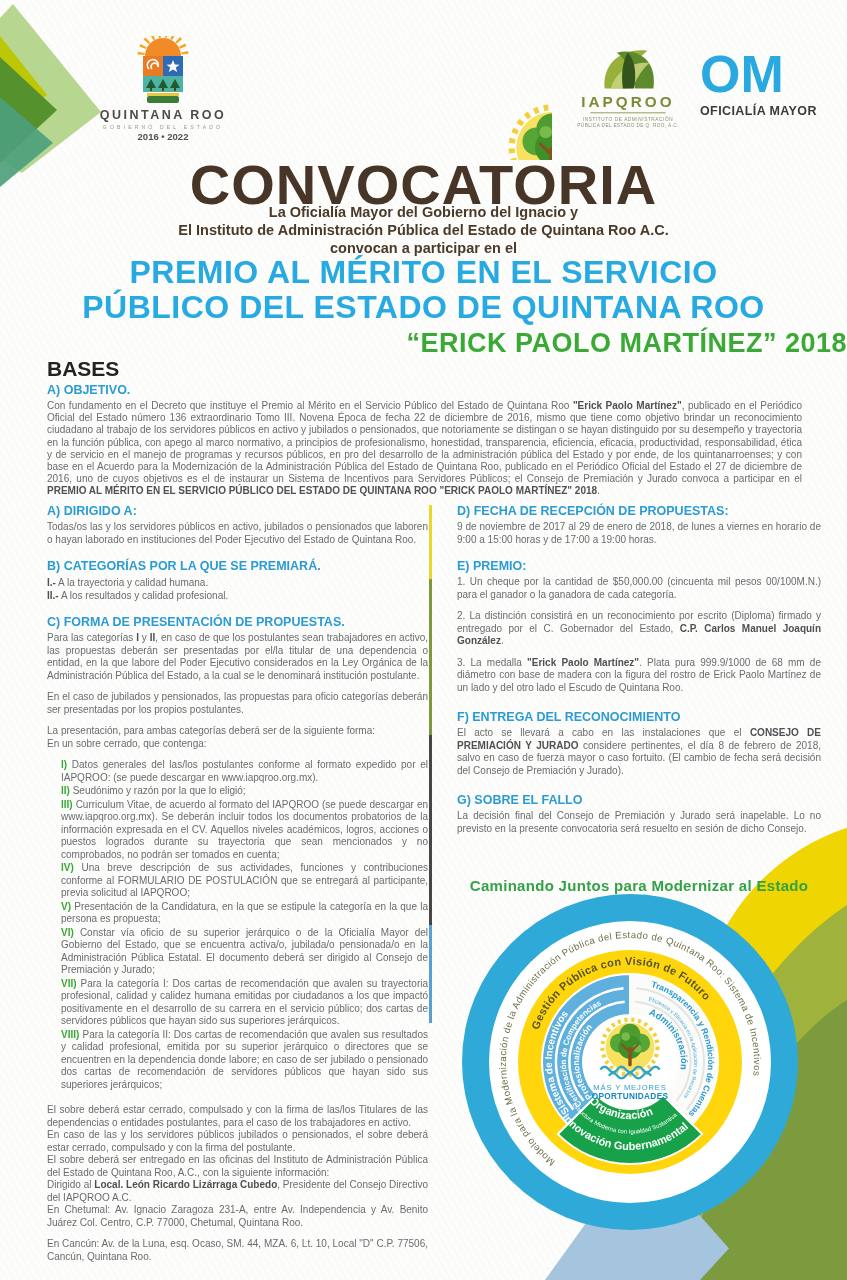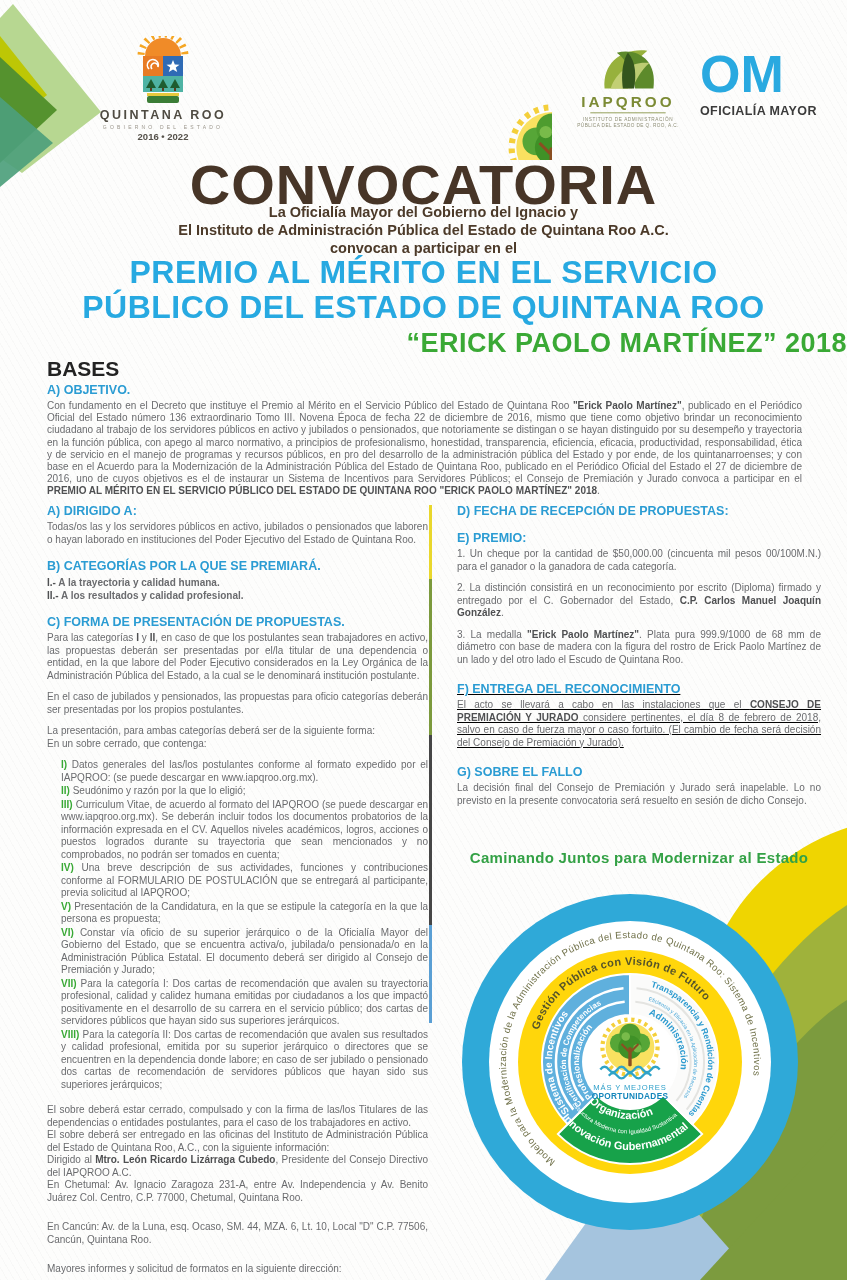--- a/index.html
+++ b/index.html
@@ -33,21 +33,21 @@
   .bases{position:absolute; left:47px; top:357px; font-size:21px; font-weight:bold; color:#232323; z-index:2;}
   .sec-h{font-size:12.5px; font-weight:bold; color:#2b9cd3; margin:0 0 3px 0;}
   .body-t{font-size:10px; color:#6a6b6e; line-height:1.25; text-align:justify;}
   .objetivo{position:absolute; left:47px; top:383px; width:755px; z-index:2;}
   .objetivo .body-t{line-height:1.22;}
   .col-left{position:absolute; left:47px; top:504px; width:381px; z-index:2;}
   .col-right{position:absolute; left:457px; top:504px; width:364px; z-index:2;}
   .sec{margin-bottom:13px;}
   .sec p{margin:0 0 9px 0;}
   .sec p:last-child{margin-bottom:0;}
-  .cat-item{font-size:10px; color:#6a6b6e; line-height:1.3;font-weight:bold;}
+  .cat-item{font-size:10px; color:#6a6b6e; line-height:1.3;}
   .cat-item b, .body-t b{color:#4f5052;}
   .rlist{margin-left:14px; margin-top:8px;}
   .rlist .li{font-size:10px; color:#6a6b6e; line-height:1.25; text-align:justify; margin-bottom:1px;}
   .rn{color:#39a935; font-weight:bold;}
   .contact{margin-top:16px; font-size:10px; line-height:1.35; color:#6a6b6e;}
   .divider{position:absolute; left:429px; top:505px; width:3px; z-index:2;}
   .divider div{width:3px;}
   .slogan{margin-top:42px; text-align:center; font-size:15px; font-weight:bold; color:#33a145; letter-spacing:0.3px;}
   
   .bg-art{position:absolute; left:0; top:0; z-index:0;}
@@ -201,42 +201,44 @@
         <div class="li"><span class="rn">III)</span> <span>Curriculum Vitae, de acuerdo al formato del IAPQROO (se puede descargar en www.iapqroo.org.mx). Se deberán incluir todos los documentos probatorios de la información expresada en el CV. Aquellos niveles académicos, logros, acciones o puestos logrados durante su trayectoria que sean mencionados y no comprobados, no podrán ser tomados en cuenta;</span></div>
         <div class="li"><span class="rn">IV)</span> <span>Una breve descripción de sus actividades, funciones y contribuciones conforme al FORMULARIO DE POSTULACIÓN que se entregará al participante, previa solicitud al IAPQROO;</span></div>
         <div class="li"><span class="rn">V)</span> <span>Presentación de la Candidatura, en la que se estipule la categoría en la que la persona es propuesta;</span></div>
         <div class="li"><span class="rn">VI)</span> <span>Constar vía oficio de su superior jerárquico o de la Oficialía Mayor del Gobierno del Estado, que se encuentra activa/o, jubilada/o pensionada/o en la Administración Pública Estatal. El documento deberá ser dirigido al Consejo de Premiación y Jurado;</span></div>
         <div class="li"><span class="rn">VII)</span> <span>Para la categoría I: Dos cartas de recomendación que avalen su trayectoria profesional, calidad y calidez humana emitidas por ciudadanos a los que impactó positivamente en el desarrollo de su carrera en el servicio público; dos cartas de servidores públicos que hayan sido sus superiores jerárquicos.</span></div>
         <div class="li"><span class="rn">VIII)</span> <span>Para la categoría II: Dos cartas de recomendación que avalen sus resultados y calidad profesional, emitida por su superior jerárquico o directores que se encuentren en la dependencia donde labore; en caso de ser jubilado o pensionado dos cartas de recomendación de servidores públicos que hayan sido sus superiores jerárquicos;</span></div>
       </div>
     </div>
     <div class="sec" style="margin-top:12px;">
       <p class="body-t" style="margin-bottom:0;">El sobre deberá estar cerrado, compulsado y con la firma de las/los Titulares de las dependencias o entidades postulantes, para el caso de los trabajadores en activo.</p>
+      <p class="body-t" style="margin-bottom:0;">En caso de las y los servidores públicos jubilados o pensionados, el sobre deberá estar cerrado, compulsado y con la firma del postulante.</p>
       <p class="body-t" style="margin-bottom:0;">El sobre deberá ser entregado en las oficinas del Instituto de Administración Pública del Estado de Quintana Roo, A.C., con la siguiente información:</p>
-      <p class="body-t" style="margin-bottom:0;">Dirigido al <b>Mtro. León Ricardo Lizárraga Cubedo</b>, Presidente del Consejo Directivo del IAPQROO A.C.</p>
-      <p class="body-t" style="margin-bottom:17px;">En Chetumal: Av. Ignacio Zaragoza 231-A, entre Av. Independencia y Av. Benito Juárez Col. Centro, C.P. 77000, Chetumal, Quintana Roo.</p>
+      <p class="body-t" style="margin-bottom:0;">Dirigido al <b>Local. León Ricardo Lizárraga Cubedo</b>, Presidente del Consejo Directivo del IAPQROO A.C.</p>
+      <p class="body-t" style="margin-bottom:9px;">En Chetumal: Av. Ignacio Zaragoza 231-A, entre Av. Independencia y Av. Benito Juárez Col. Centro, C.P. 77000, Chetumal, Quintana Roo.</p>
       <p class="body-t" style="margin-bottom:0;">En Cancún: Av. de la Luna, esq. Ocaso, SM. 44, MZA. 6, Lt. 10, Local "D" C.P. 77506, Cancún, Quintana Roo.</p>
     </div>
     <div class="contact">
       <div>Mayores informes y solicitud de formatos en la siguiente dirección:</div>
 
     </div>
   </div>
 
   <div class="col-right">
     <div class="sec">
       <div class="sec-h">D) FECHA DE RECEPCIÓN DE PROPUESTAS:</div>
+      <div class="body-t">9 de noviembre de 2017 al 29 de enero de 2018, de lunes a viernes en horario de 9:00 a 15:00 horas y de 17:00 a 19:00 horas.</div>
     </div>
     <div class="sec">
       <div class="sec-h">E) PREMIO:</div>
       <p class="body-t">1. Un cheque por la cantidad de $50,000.00 (cincuenta mil pesos 00/100M.N.) para el ganador o la ganadora de cada categoría.</p>
       <p class="body-t">2. La distinción consistirá en un reconocimiento por escrito (Diploma) firmado y entregado por el C. Gobernador del Estado, <b>C.P. Carlos Manuel Joaquín González</b>.</p>
       <p class="body-t">3. La medalla <b>"Erick Paolo Martínez"</b>. Plata pura 999.9/1000 de 68 mm de diámetro con base de madera con la figura del rostro de Erick Paolo Martínez de un lado y del otro lado el Escudo de Quintana Roo.</p>
     </div>
-    <div class="sec" style="margin-top:16px;text-decoration:underline;">
+    <div class="sec" style="margin-top:16px;">
       <div class="sec-h">F) ENTREGA DEL RECONOCIMIENTO</div>
       <div class="body-t">El acto se llevará a cabo en las instalaciones que el <b>CONSEJO DE PREMIACIÓN Y JURADO</b> considere pertinentes, el día 8 de febrero de 2018, salvo en caso de fuerza mayor o caso fortuito. (El cambio de fecha será decisión del Consejo de Premiación y Jurado).</div>
     </div>
     <div class="sec" style="margin-top:16px;">
       <div class="sec-h">G) SOBRE EL FALLO</div>
       <div class="body-t">La decisión final del Consejo de Premiación y Jurado será inapelable. Lo no previsto en la presente convocatoria será resuelto en sesión de dicho Consejo.</div>
     </div>
     <div class="slogan">Caminando Juntos para Modernizar al Estado</div>
   </div>
 

